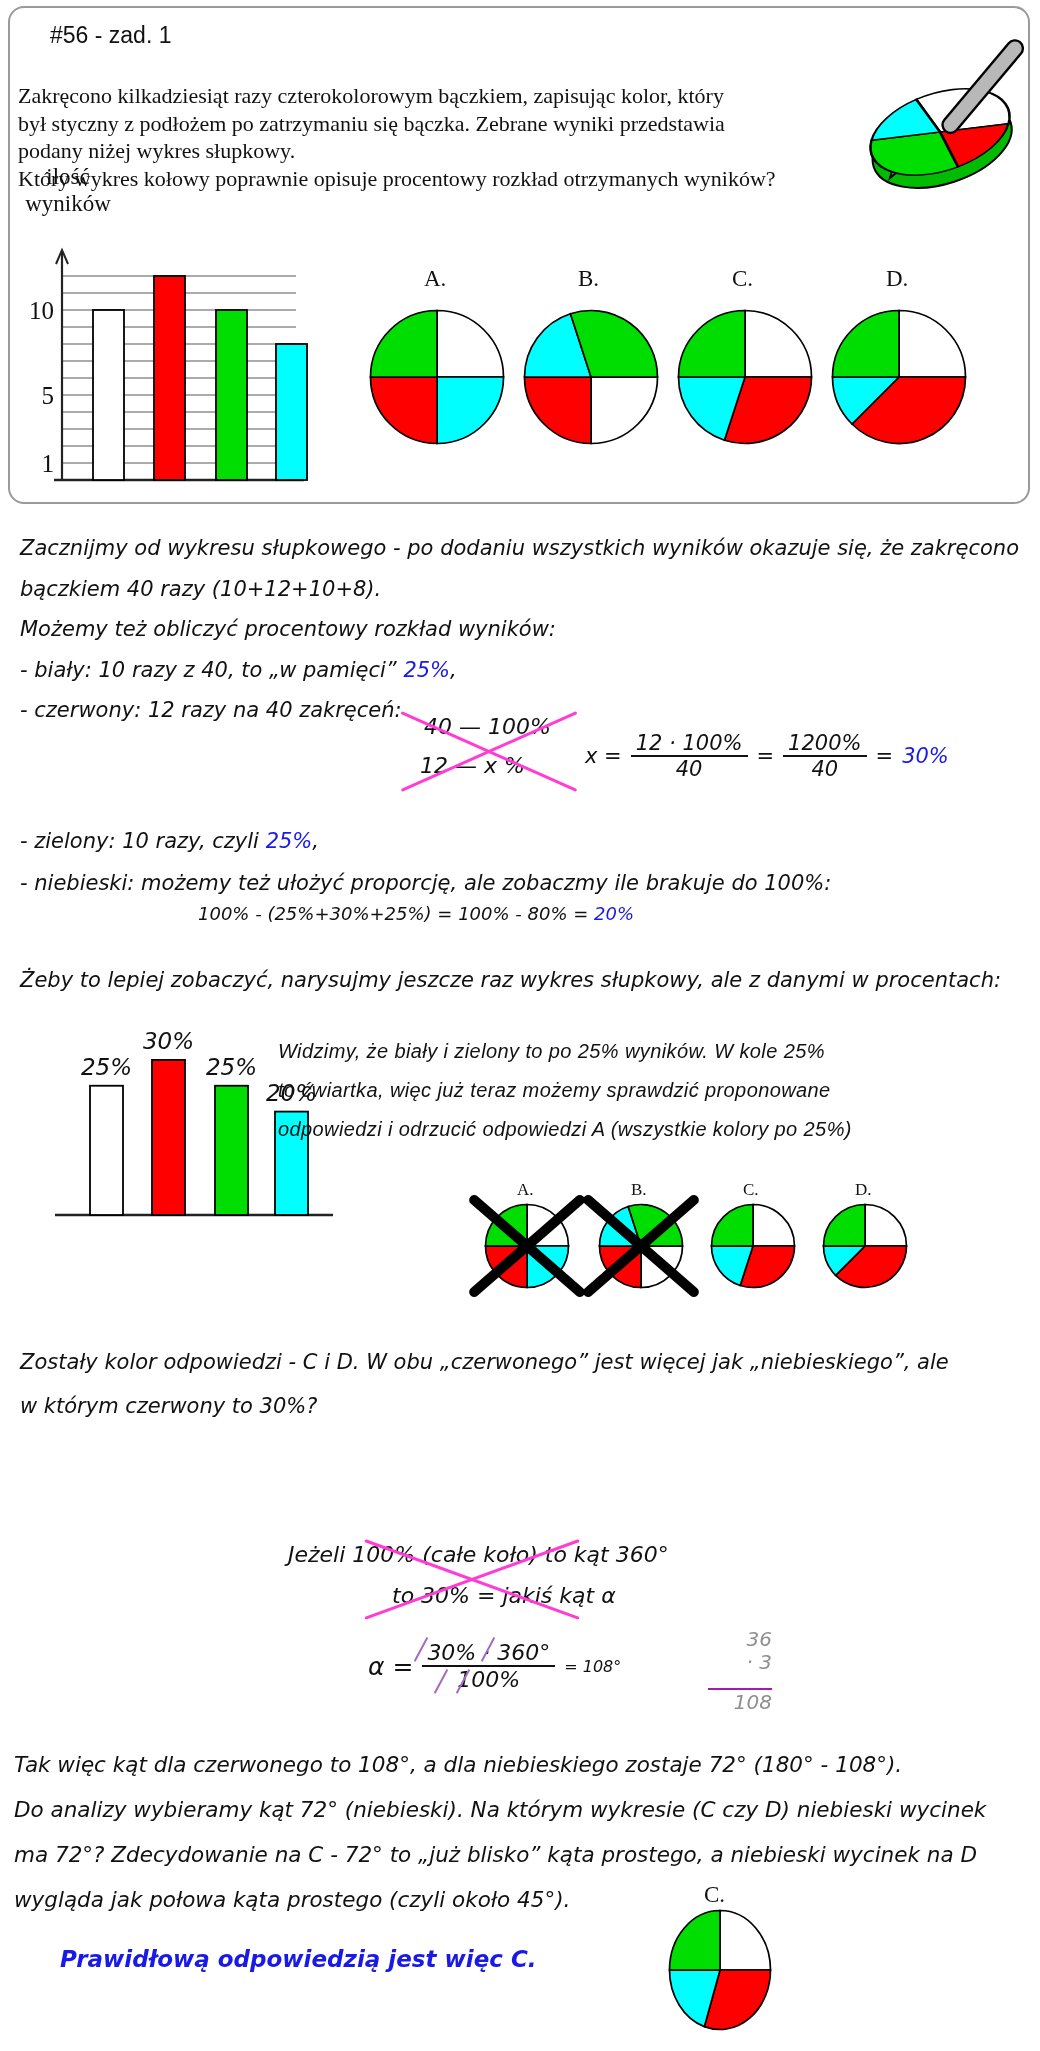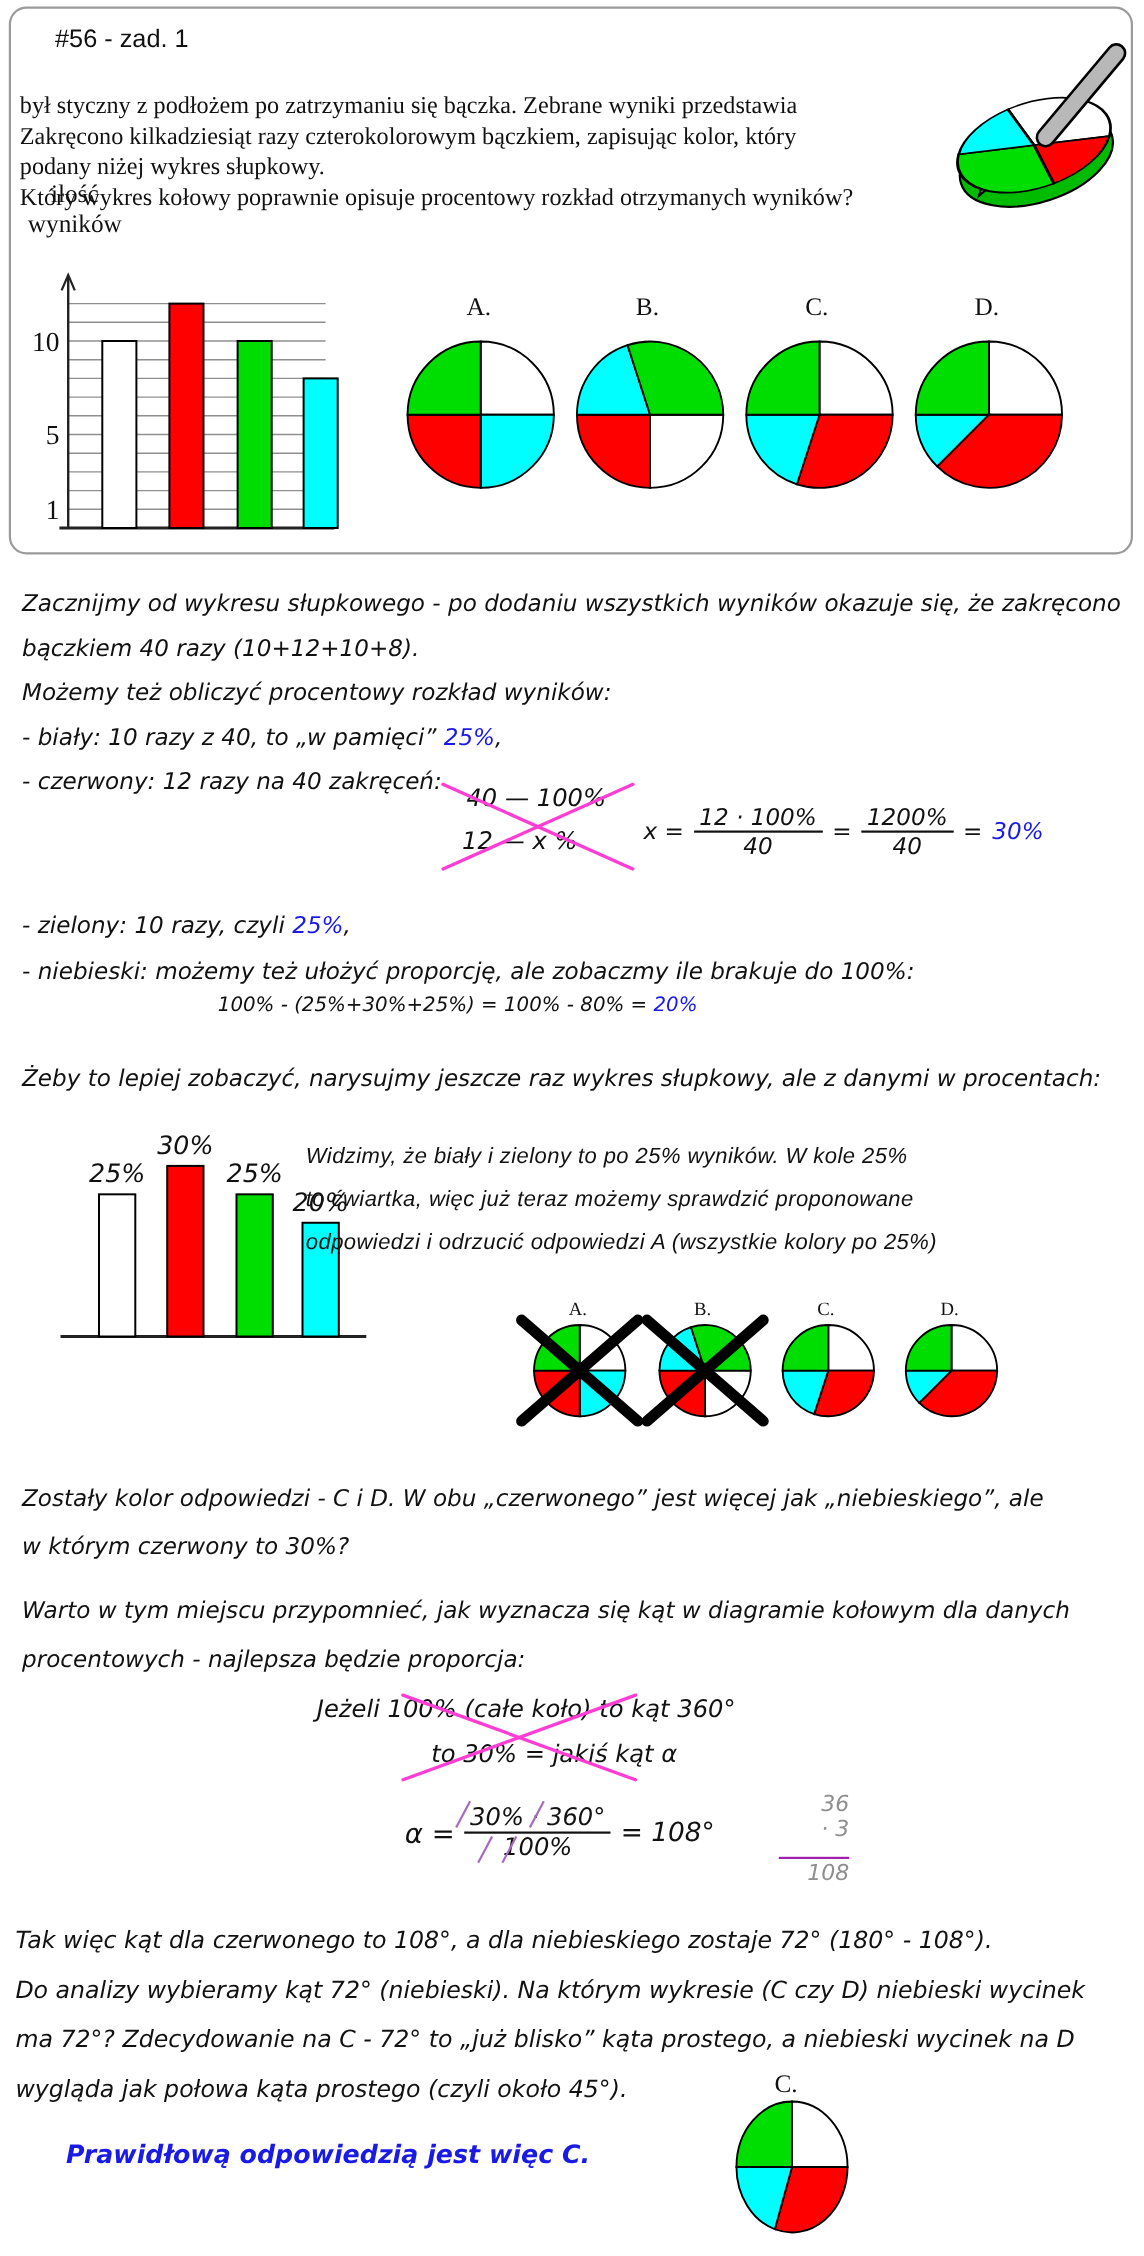--- a/index.html
+++ b/index.html
@@ -29,22 +29,22 @@
   .answer{font-size:23px;font-weight:600;color:#1a1ae6;}
 </style>
 </head>
 <body>
 
 <div class="page">
 
   <div class="abs problem-box"></div>
   <div class="abs title">#56 - zad. 1</div>
   <div class="abs ptext serif">
+    <div>Zakręcono kilkadziesiąt razy czterokolorowym bączkiem, zapisując kolor, który</div>
     <div>był styczny z podłożem po zatrzymaniu się bączka. Zebrane wyniki przedstawia</div>
-    <div>Zakręcono kilkadziesiąt razy czterokolorowym bączkiem, zapisując kolor, który</div>
     <div>podany niżej wykres słupkowy.</div>
     <div>Który wykres kołowy poprawnie opisuje procentowy rozkład otrzymanych wyników?</div>
   </div>
 
   <svg class="abs" style="left:862px;top:36px" width="172" height="162" viewBox="0 0 172 162">
     <g transform="translate(78,102) rotate(-18)">
       <ellipse cx="0" cy="7" rx="72" ry="39" fill="#00bb00" stroke="#000" stroke-width="2"></ellipse>
     </g>
     <path d="M36,116 L28,142 L48,125 Z" fill="#b8b8b8" stroke="#000" stroke-width="2"></path>
     <g transform="translate(78,96) rotate(-18) scale(1,0.54)">
@@ -200,37 +200,33 @@
     </svg>
   <div class="xbar" style="left:452px;top:1241px;transform:rotate(41deg)"></div>
   <div class="xbar" style="left:452px;top:1241px;transform:rotate(-41deg)"></div>
   <div class="xbar" style="left:566px;top:1241px;transform:rotate(41deg)"></div>
   <div class="xbar" style="left:566px;top:1241px;transform:rotate(-41deg)"></div>
 
   <div class="abs hw" style="left:20px;top:1340px;line-height:44px">
     <div>Zostały kolor odpowiedzi - C i D. W obu „czerwonego” jest więcej jak „niebieskiego”, ale</div>
     <div>w którym czerwony to 30%?</div>
   </div>
-  <div class="abs hw" style="left:20px;top:1442px;line-height:44px">
-    <div>Warto w tym miejscu przypomnieć, jak wyznacza się kąt w diagramie kołowym dla danych</div>
-    <div>procentowych - najlepsza będzie proporcja:</div>
-  </div>
 
   <div class="abs hw" style="left:288px;top:1542px;font-size:22px">Jeżeli 100% (całe koło) to kąt 360°</div>
   <div class="abs hw" style="left:392px;top:1583px;font-size:22px">to 30%  =  jakiś kąt α</div>
   <div class="mg" style="left:358px;top:1578px;width:228px;transform:rotate(20deg)"></div>
   <div class="mg" style="left:358px;top:1578px;width:228px;transform:rotate(-20deg)"></div>
 
   <div class="abs hw eqrow" style="left:368px;top:1630px;height:72px">
     <span style="font-size:25px">α  =</span>
     <span class="frac" style="font-size:22px">
       <span class="num">30% · 360°</span>
       <span class="den">100%</span>
     </span>
-    <span style="font-size:24px">= 108°</span>
+    <span style="font-size:16px">= 108°</span>
   </div>
   <div class="cancel" style="left:420px;top:1636px;transform:rotate(28deg)"></div>
   <div class="cancel" style="left:487px;top:1636px;transform:rotate(28deg)"></div>
   <div class="cancel" style="left:440px;top:1668px;transform:rotate(28deg)"></div>
   <div class="cancel" style="left:462px;top:1668px;transform:rotate(28deg)"></div>
 
   <div class="abs hw sidecalc" style="left:708px;top:1628px">
     <div>36</div>
     <div>· 3</div>
     <div class="sum">108</div>

